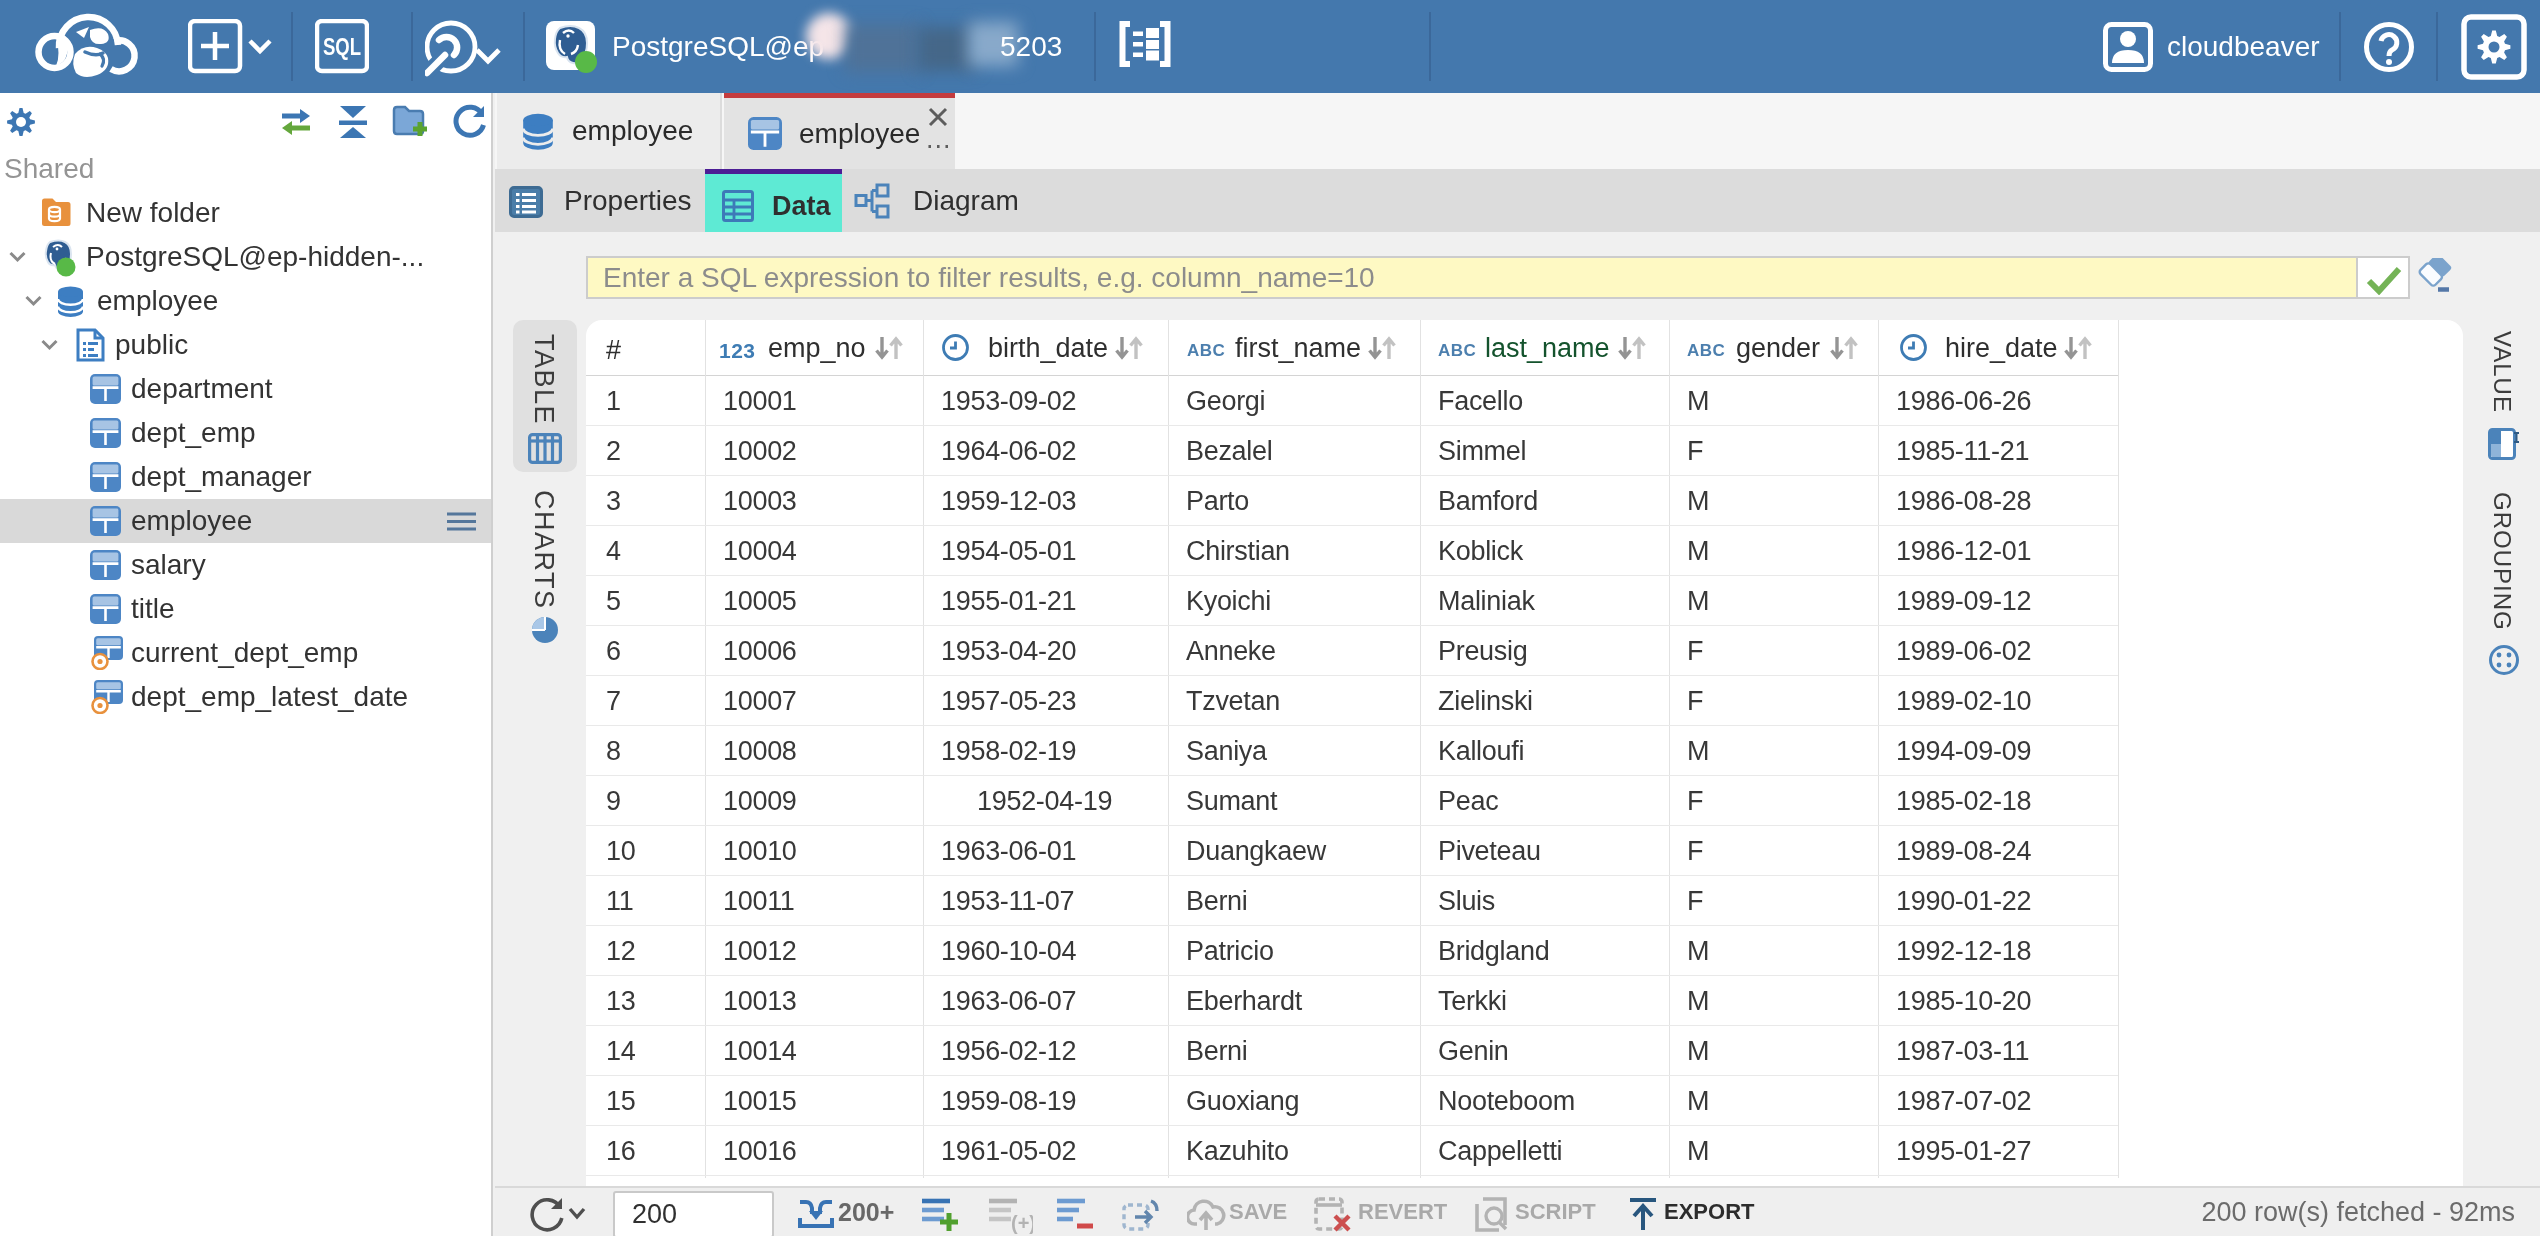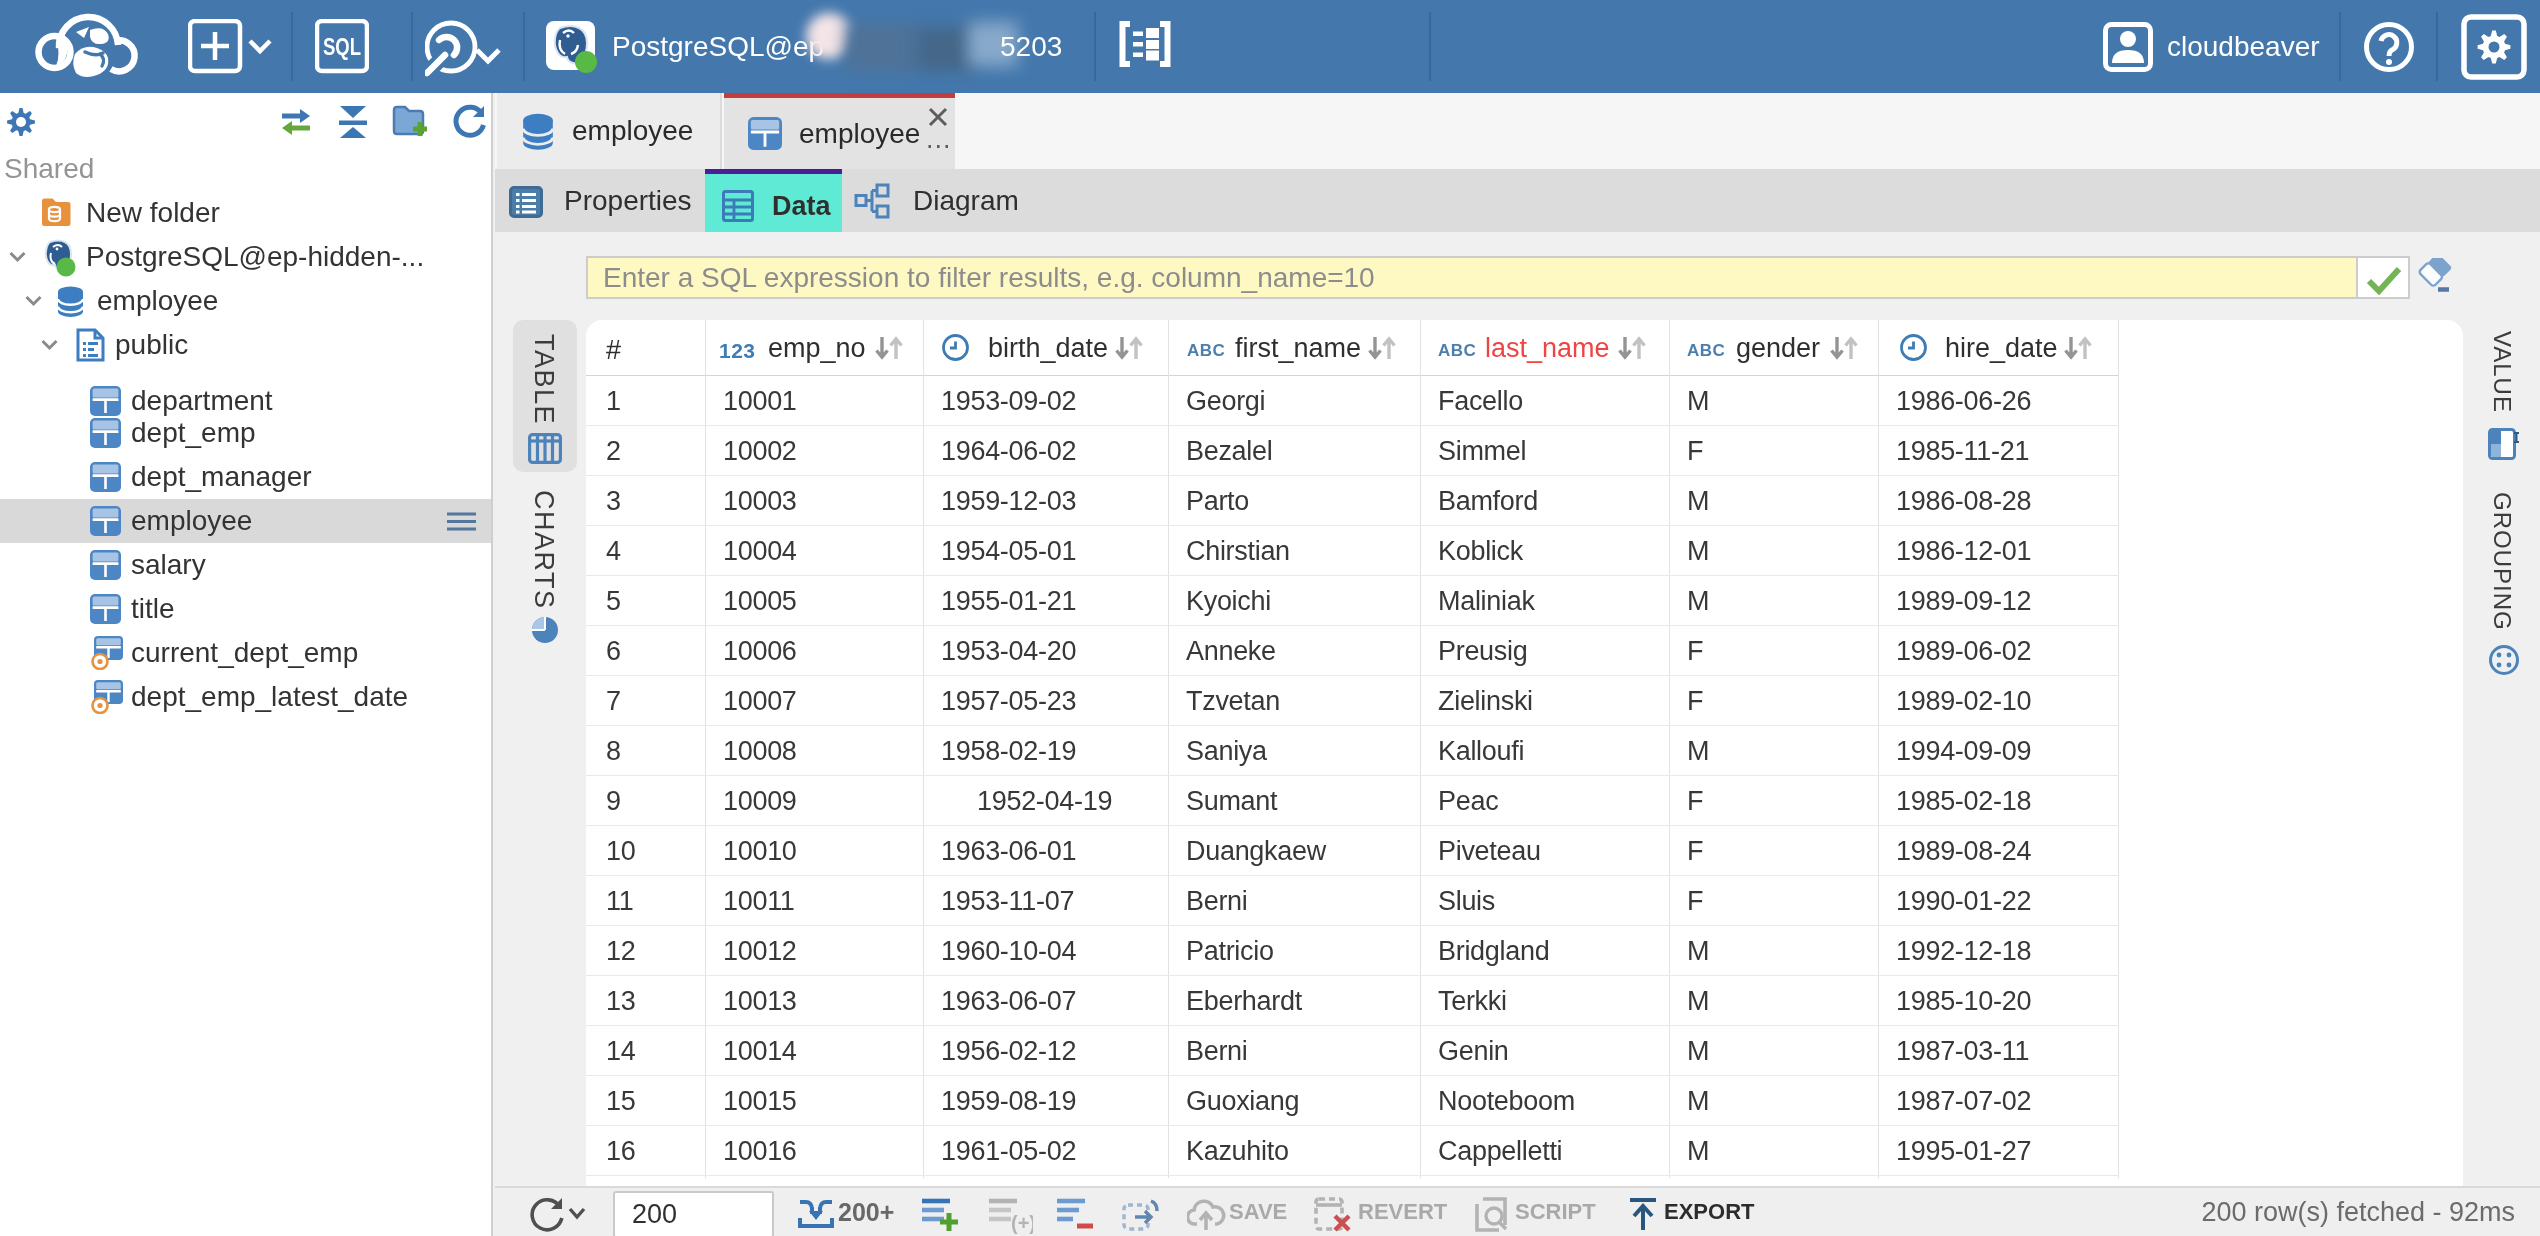--- a/index.html
+++ b/index.html
@@ -219,21 +219,21 @@
         <rect x="7" y="14" width="3" height="3"></rect>
           <rect x="12" y="14" width="10" height="3"></rect>
         <rect x="7" y="20" width="3" height="3"></rect>
           <rect x="12" y="20" width="6" height="3"></rect>
         <rect x="7" y="26" width="3" height="3"></rect>
           <rect x="12" y="26" width="10" height="3"></rect>
       </g>
     </svg>
     <div class="tlabel" style="left:115px;">public</div>
   </div>
-  <div class="trow" style="top:286px;">
+  <div class="trow" style="top:274px;">
       <svg class="abs" style="left:90px;top:7px;" width="31" height="30" viewBox="0 0 31 30">
         <use href="#sym-tbl"></use>
       </svg>
       <div class="tlabel" style="left:131px;">department</div>
     </div>
   <div class="trow" style="top:318px;">
       <svg class="abs" style="left:90px;top:7px;" width="31" height="30" viewBox="0 0 31 30">
         <use href="#sym-tbl"></use>
       </svg>
       <div class="tlabel" style="left:131px;">dept_emp</div>
@@ -374,21 +374,21 @@
 <path d="M 8 2 V 21 M 2.5 15.5 L 8 22 L 13.5 15.5" fill="none" stroke="#949494" stroke-width="3.4"></path>
 <path d="M 22 24 V 5 M 16.5 10.5 L 22 4 L 27.5 10.5" fill="none" stroke="#c2c2c2" stroke-width="3.4"></path>
         </svg>
 <div class="abs" style="left:601px;top:17px;font-size:17px;font-weight:bold;color:#4c7fae;letter-spacing:0.5px;top:21px!important;">ABC</div>
         <div class="abs" style="left:649px;top:13px;font-size:27px;color:#2f2f2f;">first_name</div>
         <svg class="abs" style="left:781px;top:15px;" width="30" height="26" viewBox="0 0 30 26">
 <path d="M 8 2 V 21 M 2.5 15.5 L 8 22 L 13.5 15.5" fill="none" stroke="#949494" stroke-width="3.4"></path>
 <path d="M 22 24 V 5 M 16.5 10.5 L 22 4 L 27.5 10.5" fill="none" stroke="#c2c2c2" stroke-width="3.4"></path>
         </svg>
 <div class="abs" style="left:852px;top:17px;font-size:17px;font-weight:bold;color:#4c7fae;letter-spacing:0.5px;top:21px!important;">ABC</div>
-        <div class="abs" style="left:899px;top:13px;font-size:27px;color:#ef4444;">last_name</div>
+        <div class="abs" style="left:899px;top:13px;font-size:27px;color:#14532d;">last_name</div>
         <svg class="abs" style="left:1031px;top:15px;" width="30" height="26" viewBox="0 0 30 26">
 <path d="M 8 2 V 21 M 2.5 15.5 L 8 22 L 13.5 15.5" fill="none" stroke="#949494" stroke-width="3.4"></path>
 <path d="M 22 24 V 5 M 16.5 10.5 L 22 4 L 27.5 10.5" fill="none" stroke="#c2c2c2" stroke-width="3.4"></path>
         </svg>
 <div class="abs" style="left:1101px;top:17px;font-size:17px;font-weight:bold;color:#4c7fae;letter-spacing:0.5px;top:21px!important;">ABC</div>
         <div class="abs" style="left:1150px;top:13px;font-size:27px;color:#2f2f2f;">gender</div>
         <svg class="abs" style="left:1243px;top:15px;" width="30" height="26" viewBox="0 0 30 26">
 <path d="M 8 2 V 21 M 2.5 15.5 L 8 22 L 13.5 15.5" fill="none" stroke="#949494" stroke-width="3.4"></path>
 <path d="M 22 24 V 5 M 16.5 10.5 L 22 4 L 27.5 10.5" fill="none" stroke="#c2c2c2" stroke-width="3.4"></path>
         </svg>

